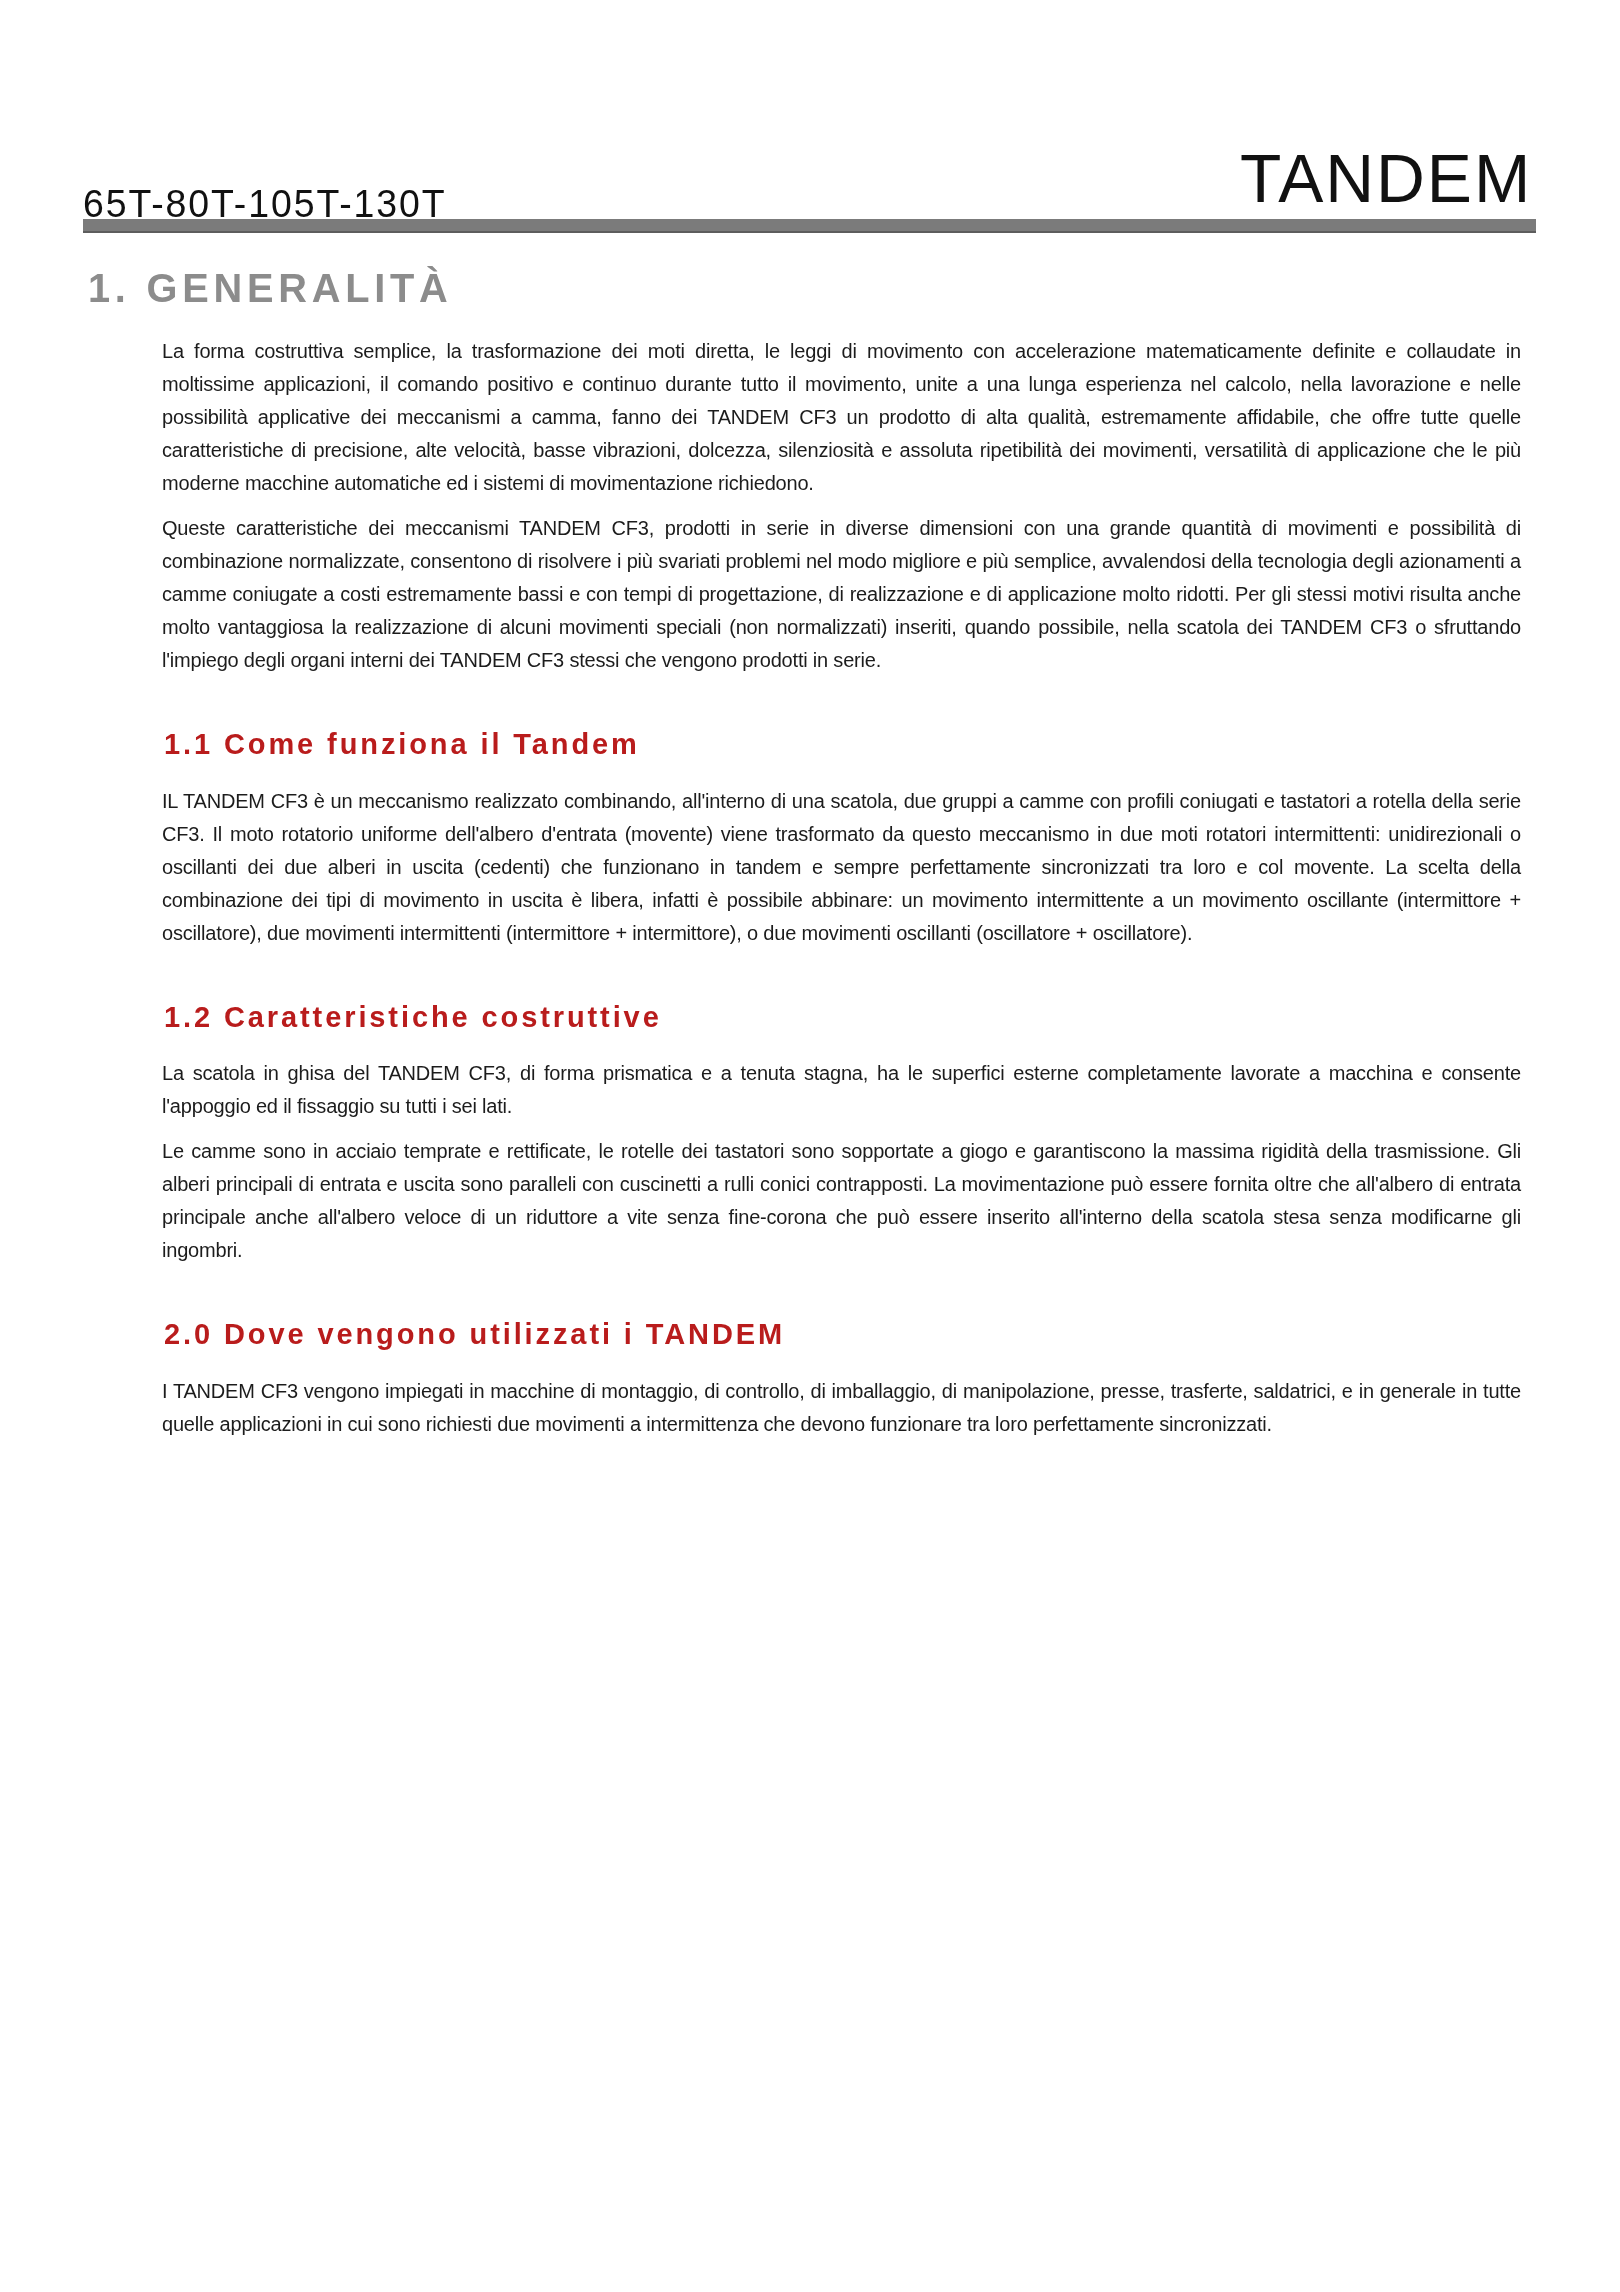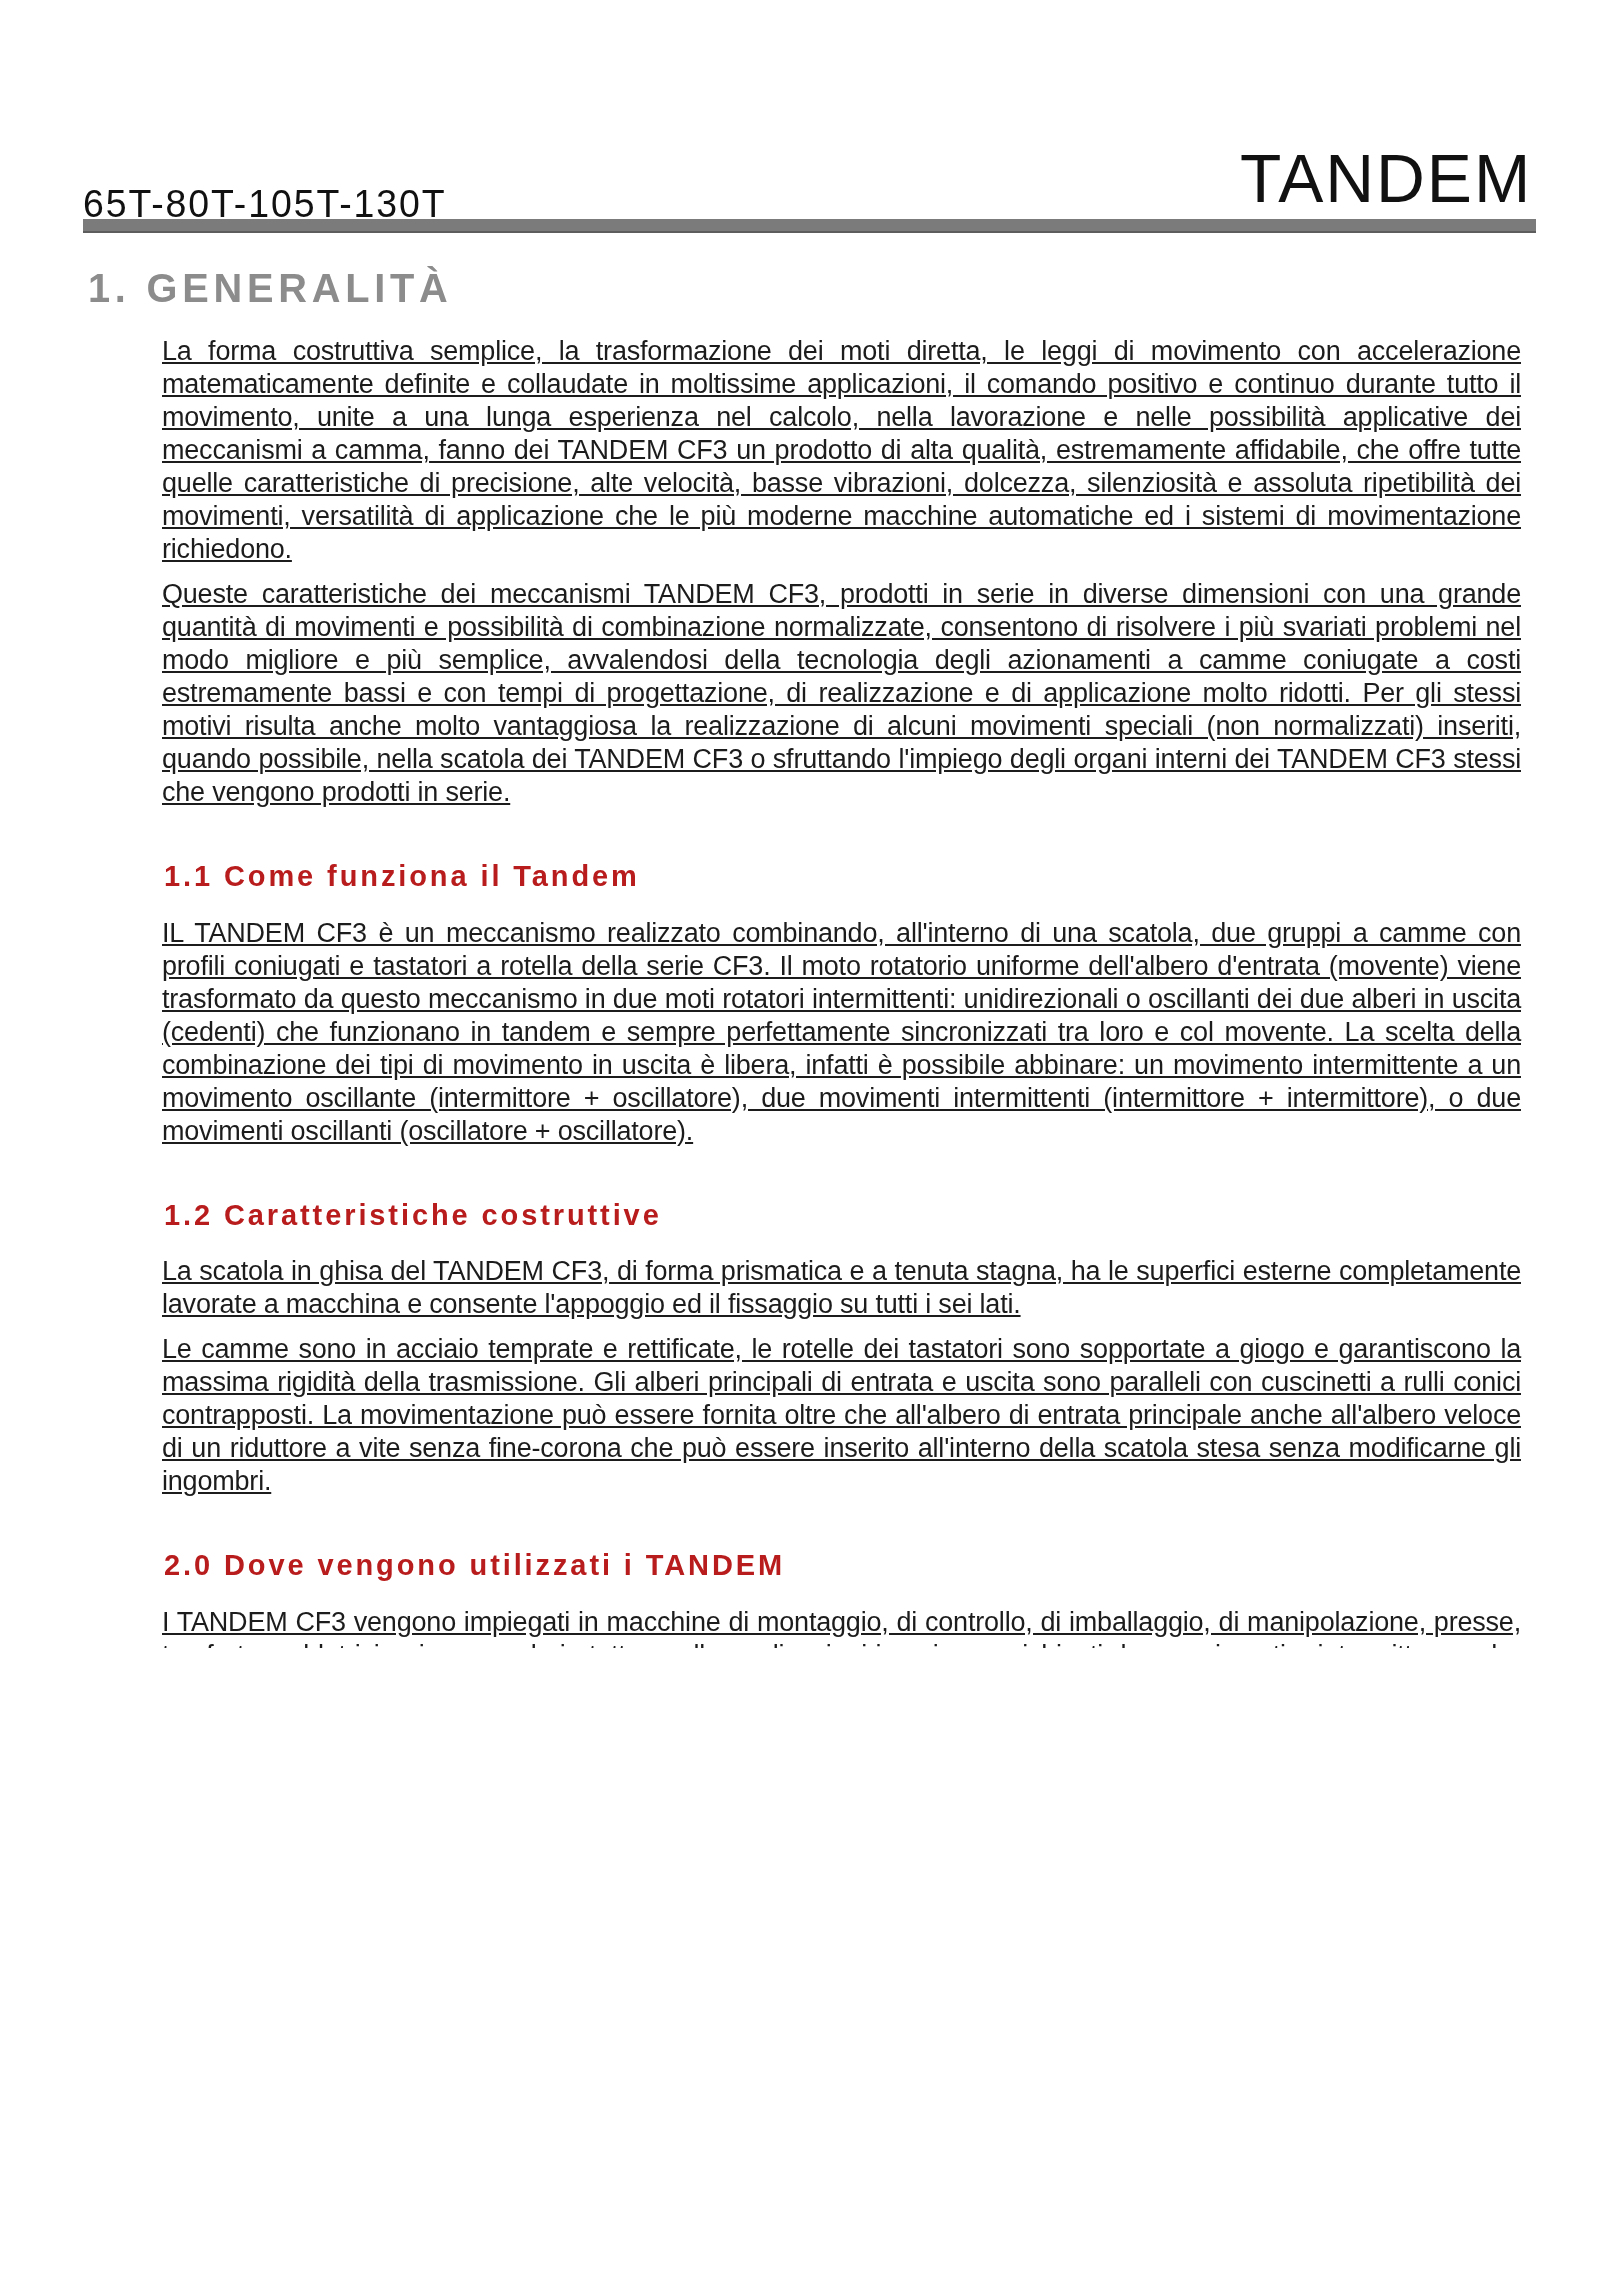--- a/index.html
+++ b/index.html
@@ -23,21 +23,21 @@
     position:absolute; left:83px; top:219px; width:1453px; height:13.7px;
     background:#7b7b7b; border-bottom:2px solid #5d5d5d;
   }
   
   .content { position:absolute; left:5px; top:257px; width:1620px; }
   h1.title {
     margin:7.8px 0 0 83px; font-size:41px; font-weight:bold;
     color:#8c8c8c; letter-spacing:4.9px; transform:scaleX(.97); transform-origin:left;
   }
   .body-block { margin:23.5px 104px 0 157px; text-align:justify;
-    font-size:27px; line-height:33px; letter-spacing:-0.2px;text-decoration:underline; }
+    font-size:20px; line-height:33px; letter-spacing:-0.2px; }
   .body-block.cont { margin-top:12px; }
   h2.sub {
     margin:51px 0 0 159px; font-size:29px; font-weight:bold;
     color:#b91c1c; letter-spacing:2.9px;
   }
   
   .figures { position:absolute; left:0; top:1678px; width:1620px; display:flex; }
   .figwrap1 { width:642px; margin-left:211px; }
   .figwrap2 { width:647px; margin-left:0; }
   .caption { margin-top:23.5px; text-align:left; font-size:34px; color:#222; }

